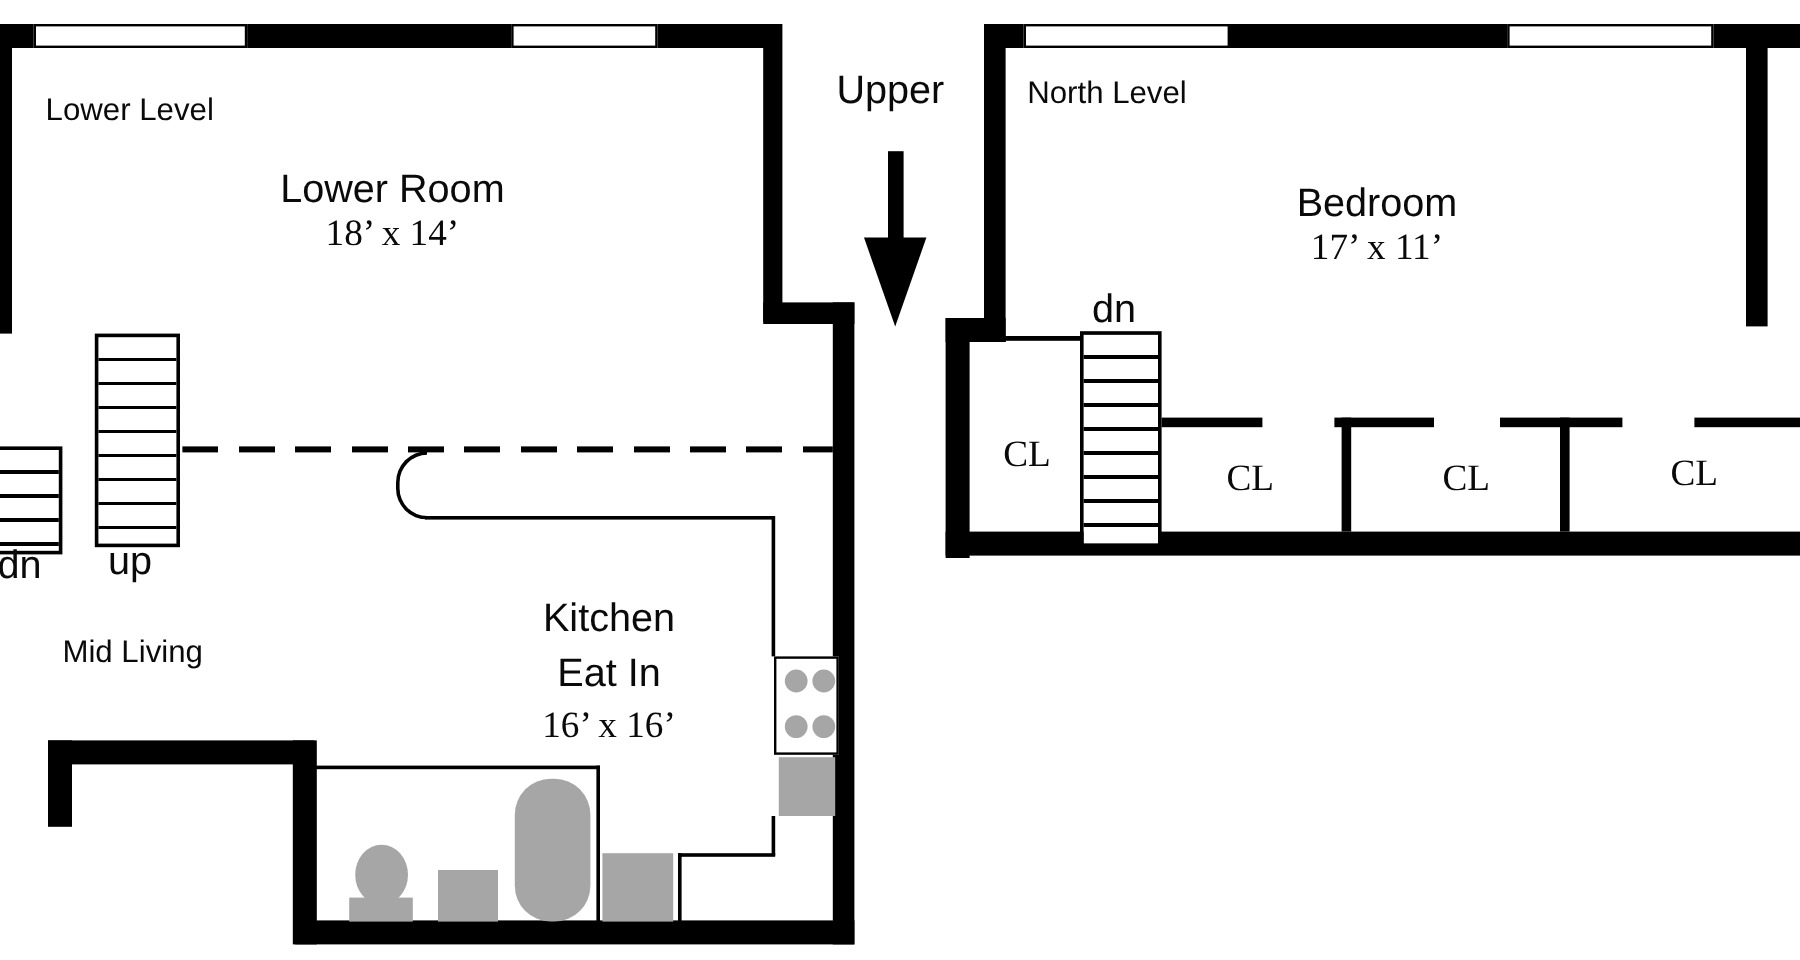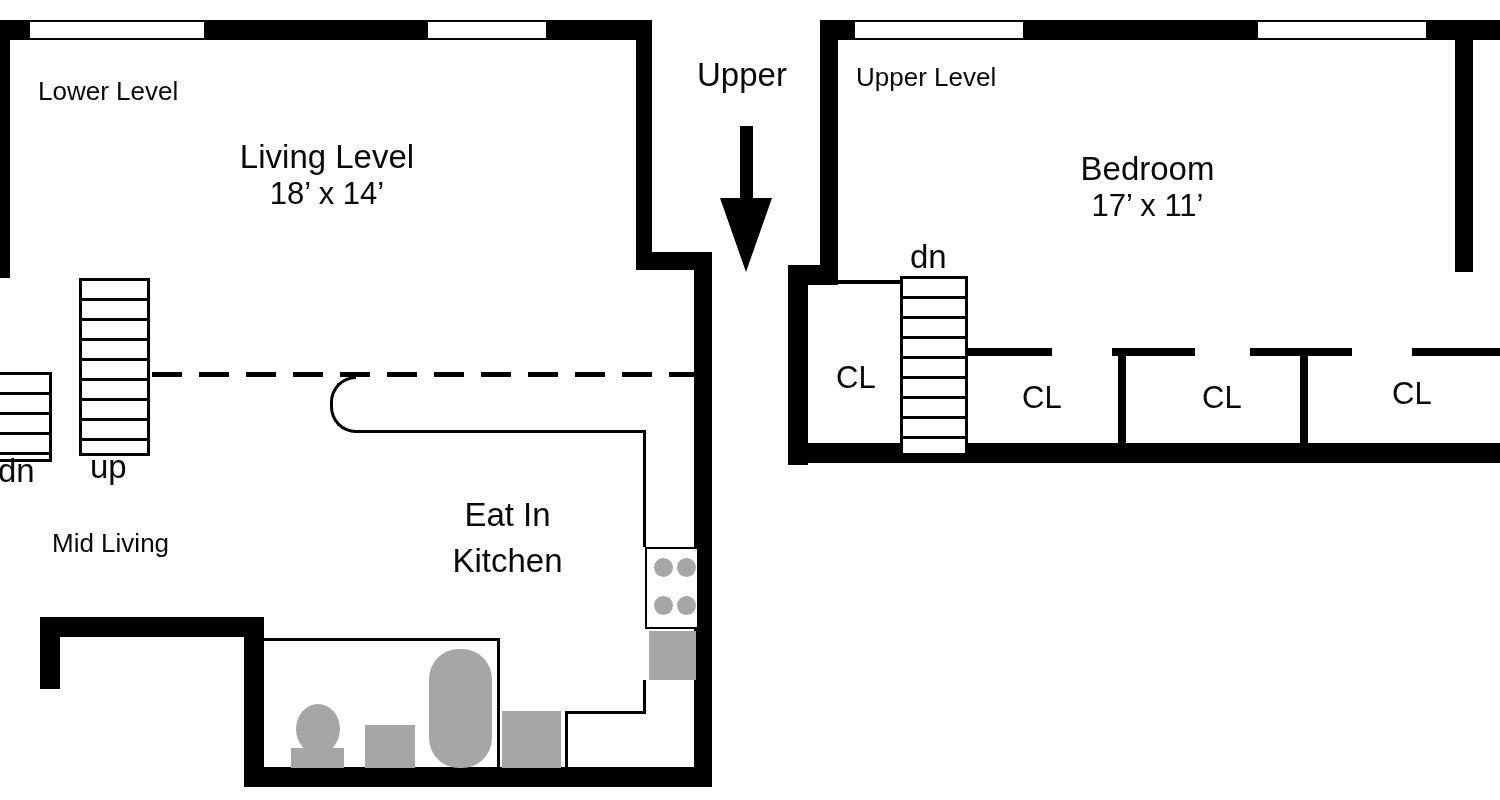--- a/index.html
+++ b/index.html
@@ -12,21 +12,21 @@
           background:repeating-linear-gradient(to bottom,#fff 0 17px,#000 17px 20px);}
   .dash{position:absolute;height:5px;
         background:repeating-linear-gradient(to right,#000 0 30px,transparent 30px 47px);}
   .hook{position:absolute;width:26px;height:57px;border:3px solid #000;border-right:none;
         border-radius:28px 0 0 28px;box-sizing:border-box;background:#fff;}
   .stove{position:absolute;border:2px solid #000;background:#fff;box-sizing:border-box;}
   .burner{position:absolute;width:19px;height:19px;border-radius:50%;background:#a6a6a6;}
   .fix{position:absolute;background:#a6a6a6;}
   .txt{position:absolute;white-space:nowrap;}
   .t26{font-size:26px;}
-  .t31{font-size:31px;}
+  .t31{font-size:31px;font-family:Liberation Serif, serif;}
   .t33{font-size:33px;}
   .cblock{position:absolute;text-align:center;}
   .shaft{position:absolute;background:#000;}
   .ahead{position:absolute;width:0;height:0;border-left:26px solid transparent;
          border-right:26px solid transparent;border-top:74px solid #000;}
 </style>
 </head>
 <body>
 
 <div id="plan">
@@ -67,29 +67,30 @@
   <div class="fix" style="left:649px;top:631px;width:47px;height:49px;"></div>
 
   <div class="fix" style="left:296px;top:704px;width:44px;height:50px;border-radius:50%;"></div>
   <div class="fix" style="left:291px;top:748px;width:53px;height:20px;"></div>
   <div class="fix" style="left:365px;top:725px;width:50px;height:43px;"></div>
   <div class="fix" style="left:429px;top:649px;width:63px;height:119px;border-radius:30px;"></div>
   <div class="fix" style="left:502px;top:711px;width:59px;height:57px;"></div>
 
   <div class="txt t26" style="left:38px;top:76px;">Lower Level</div>
   <div class="cblock" style="left:177px;top:138px;width:300px;">
-    <div class="t33">Living Level</div>
+    <div class="t33">Lower Room</div>
     <div class="t31">18’ x 14’</div>
   </div>
   <div class="txt t33" style="left:90px;top:448px;">up</div>
   <div class="txt t33" style="left:-2px;top:452px;">dn</div>
   <div class="txt t26" style="left:52px;top:528px;">Mid Living</div>
   <div class="cblock" style="left:400px;top:492px;width:215px;line-height:1.38;">
+    <div class="t33">Kitchen</div>
     <div class="t33">Eat In</div>
-    <div class="t33">Kitchen</div>
+    <div class="t31">16’ x 16’</div>
   </div>
 
   <div class="txt t33" style="left:697px;top:56px;">Upper</div>
   <div class="shaft" style="left:740px;top:126px;width:13px;height:80px;"></div>
   <div class="ahead" style="left:720px;top:198px;"></div>
 
   <div class="wall" style="left:820px;top:20px;width:680px;height:20px;"></div>
   <div class="win" style="left:853px;top:20px;width:172px;height:20px;"></div>
   <div class="win" style="left:1256px;top:20px;width:172px;height:20px;"></div>
   <div class="wall" style="left:820px;top:20px;width:18px;height:265px;"></div>
@@ -101,21 +102,21 @@
   <div class="line" style="left:806px;top:280px;width:96px;height:4px;"></div>
   <div class="line" style="left:968px;top:348px;width:84px;height:8px;"></div>
   <div class="line" style="left:1112px;top:348px;width:83px;height:8px;"></div>
   <div class="line" style="left:1250px;top:348px;width:102px;height:8px;"></div>
   <div class="line" style="left:1412px;top:348px;width:88px;height:8px;"></div>
   <div class="line" style="left:1118px;top:348px;width:8px;height:95px;"></div>
   <div class="line" style="left:1300px;top:348px;width:8px;height:95px;"></div>
 
   <div class="stairs" style="left:900px;top:276px;width:68px;height:180px;"></div>
 
-  <div class="txt t26" style="left:856px;top:62px;">Upper Level</div>
+  <div class="txt t26" style="left:856px;top:62px;">North Level</div>
   <div class="cblock" style="left:995px;top:150px;width:305px;">
     <div class="t33">Bedroom</div>
     <div class="t31">17’ x 11’</div>
   </div>
   <div class="txt t33" style="left:910px;top:238px;">dn</div>
   <div class="txt t31" style="left:836px;top:360px;">CL</div>
   <div class="txt t31" style="left:1022px;top:380px;">CL</div>
   <div class="txt t31" style="left:1202px;top:380px;">CL</div>
   <div class="txt t31" style="left:1392px;top:376px;">CL</div>
 

